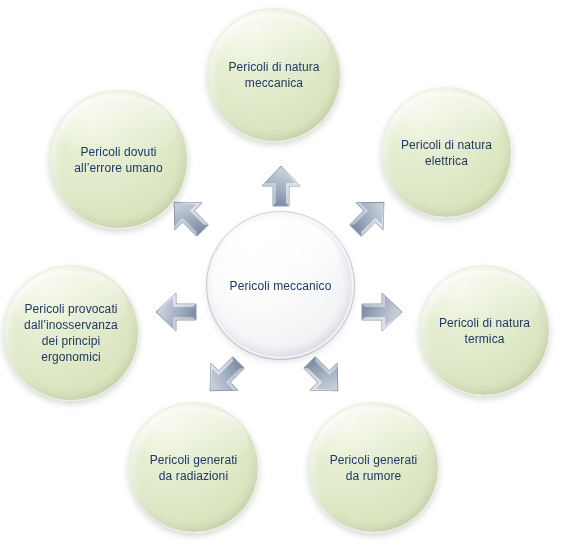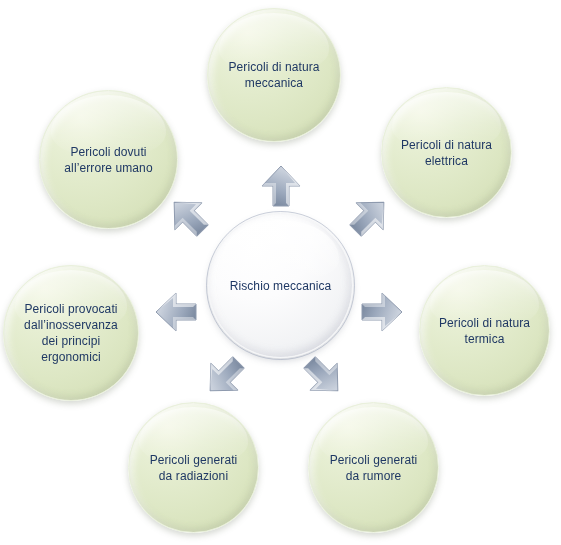--- a/index.html
+++ b/index.html
@@ -253,21 +253,21 @@
       </defs>
       <g transform="translate(29,29) rotate(-45)">
         <path d="M 0,-21 L 19,-1 L 8,-1 L 8,19 L -8,19 L -8,-1 L -19,-1 Z" fill="url(#agUL)" stroke="#8e9aae" stroke-width="1" stroke-linejoin="round"></path>
         <path d="M 0,-21 L 19,-1 L 8,-1 L 8,19 L 5,16 L 5,-4 L 14,-4 Z" fill="rgba(255,255,255,0.55)"></path>
         <path d="M -8,19 L -8,-1 L -19,-1 L -16,-4 L -5,-4 L -5,16 Z" fill="rgba(255,255,255,0.40)"></path>
       </g>
     </svg>
   </div>
 
   <div class="center-node" style="left:208px; top:213px; width:145px; height:145px;">
-    <span class="center-label">Rischio meccanica</span>
+    <span class="center-label">Pericoli meccanico</span>
   </div>
 
   <div class="node" style="left:207px; top:8px; width:134px; height:134px;">
     <span class="node-label">Pericoli di natura
 meccanica</span>
   </div>
 
   <div class="node" style="left:381px; top:87px; width:131px; height:131px;">
     <span class="node-label">Pericoli di natura
 elettrica</span>
@@ -288,18 +288,18 @@
 da radiazioni</span>
   </div>
 
   <div class="node" style="left:3px; top:265px; width:136px; height:136px;">
     <span class="node-label">Pericoli provocati
 dall’inosservanza
 dei principi
 ergonomici</span>
   </div>
 
-  <div class="node" style="left:39px; top:90px; width:139px; height:139px;">
+  <div class="node" style="left:49px; top:90px; width:139px; height:139px;">
     <span class="node-label">Pericoli dovuti
 all’errore umano</span>
   </div>
 
 </div>
 
 </body></html>

